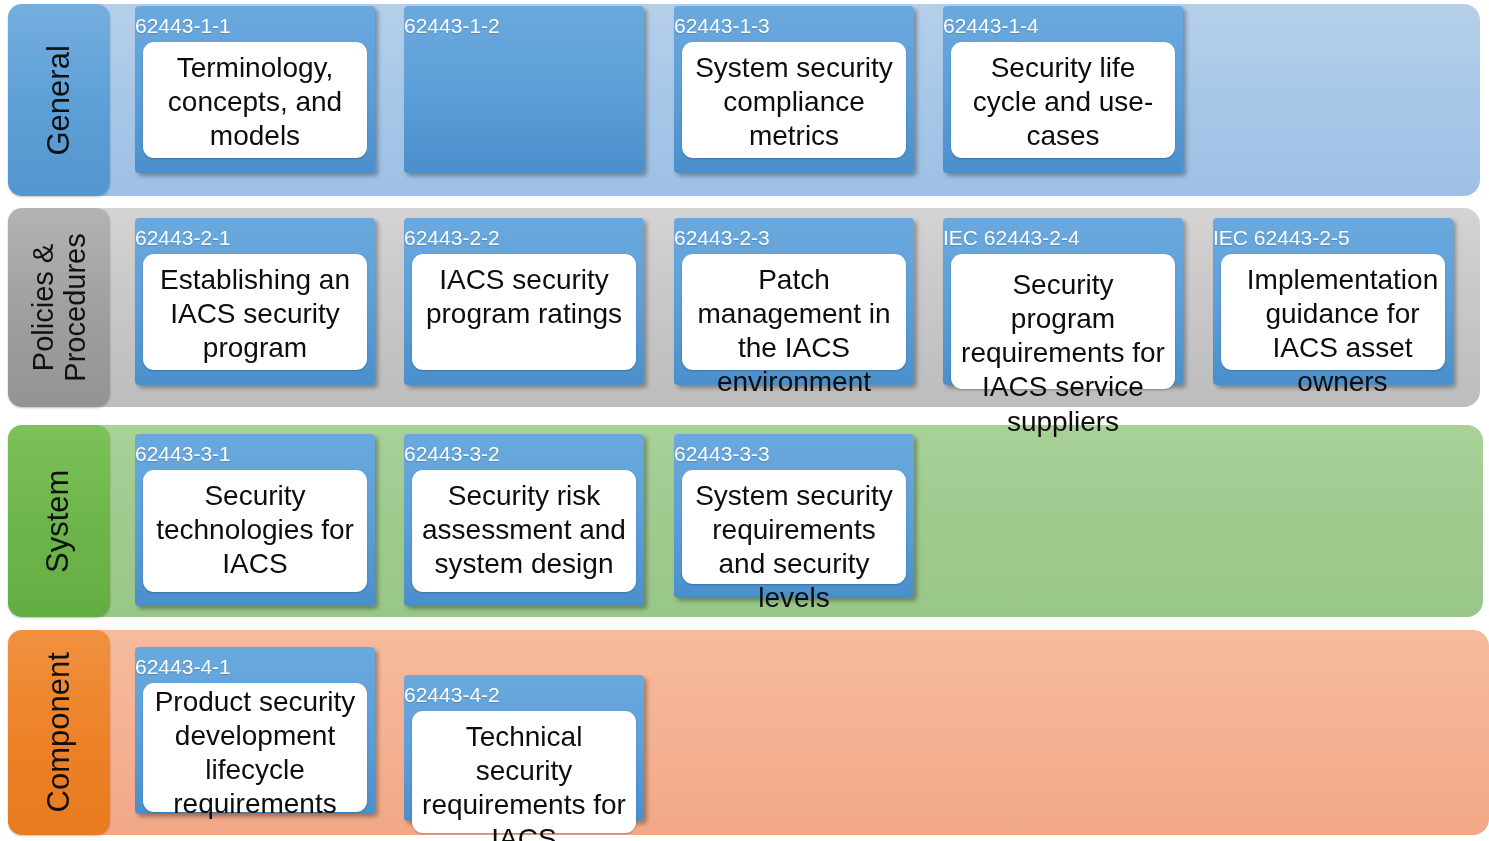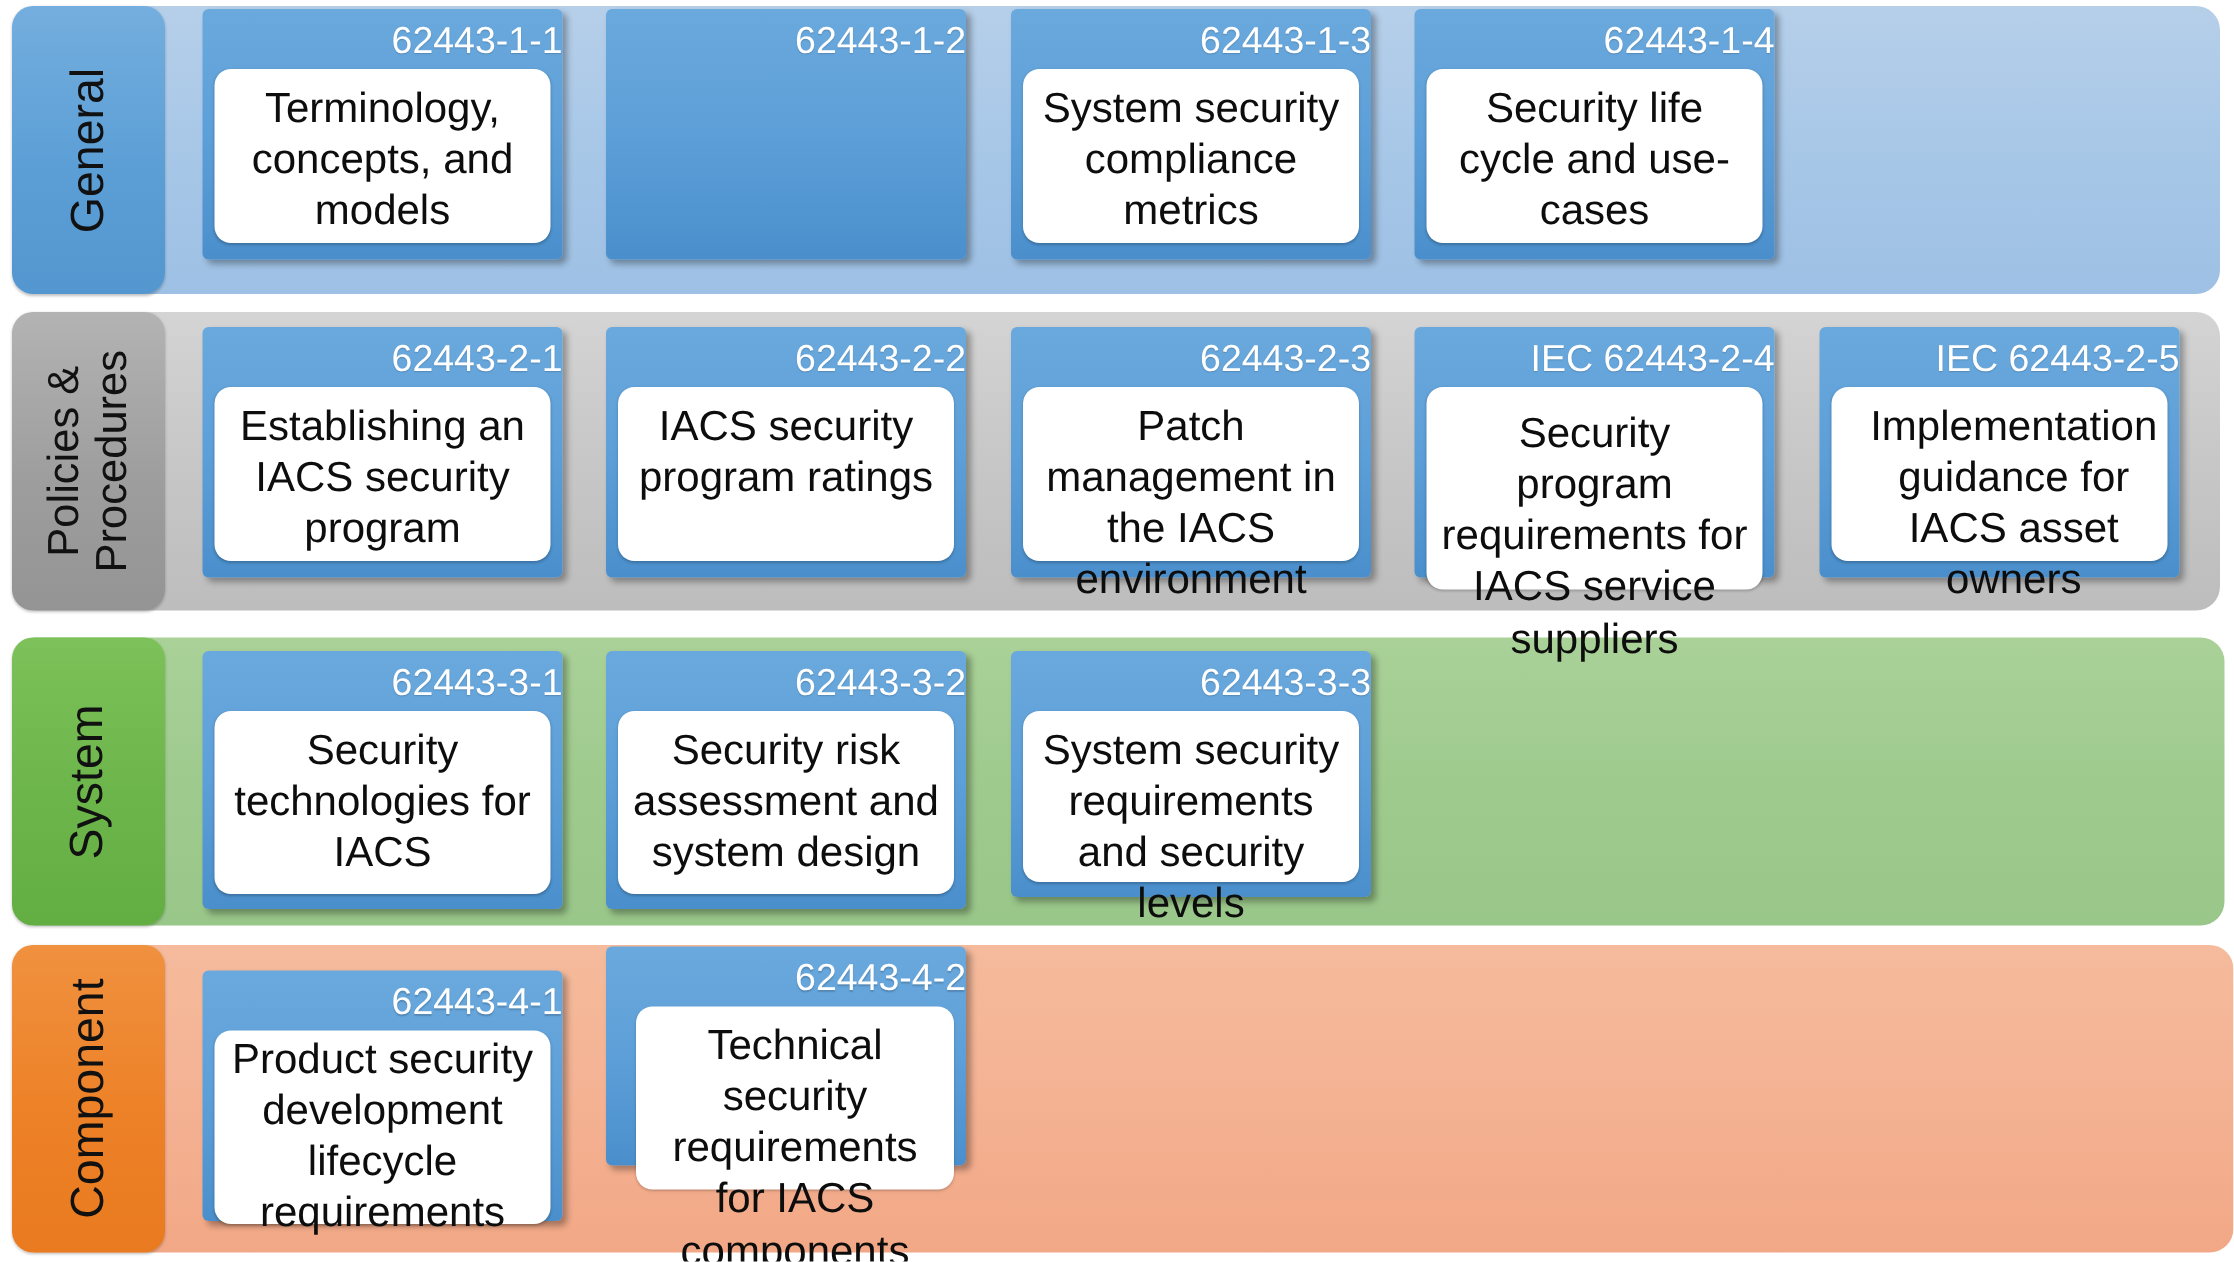--- a/index.html
+++ b/index.html
@@ -77,23 +77,23 @@
   .card {
     position: absolute;
     width: 240px;
     border-radius: 4px;
     box-sizing: border-box;
     background: linear-gradient(to bottom, #6aa9dd 0%, #5d9fd8 50%, #4a8fcc 100%);
     box-shadow: 3px 3px 4px rgba(0,0,0,0.32);
   }
   .card .card-code {
     display: block;
-    text-align: right;
+    text-align: left;
     color: #ffffff;
-    font-size: 25px;
+    font-size: 21px;
     line-height: 1.0;
     padding-top: 9px;
     padding-bottom: 6px;
     text-shadow: 0 1px 1px rgba(0,0,0,0.18);
     white-space: nowrap;
   }
   .card .card-body {
     background: #ffffff;
     border-radius: 11px;
     margin: 0 8px 10px 8px;
@@ -178,18 +178,18 @@
   </div>
   <div class="card" style="left:674px; top:434px; height:164px;">
     <span class="card-code">62443-3-3</span>
     <div class="card-body" style="height:96px;">System security requirements and security levels</div>
   </div>
 
   <div class="card" style="left:135px; top:647px; height:167px;">
     <span class="card-code">62443-4-1</span>
     <div class="card-body" style="height:118px; margin-bottom:0; padding-top:2px;">Product security development lifecycle requirements</div>
   </div>
-  <div class="card" style="left:404px; top:631px; height:146px;padding-left:12px;">
+  <div class="card" style="left:404px; top:675px; height:146px;">
     <span class="card-code">62443-4-2</span>
     <div class="card-body" style="height:104px; margin-bottom:10px;text-align:center;">Technical security requirements for IACS components</div>
   </div>
 
 </div>
 
 </body></html>

